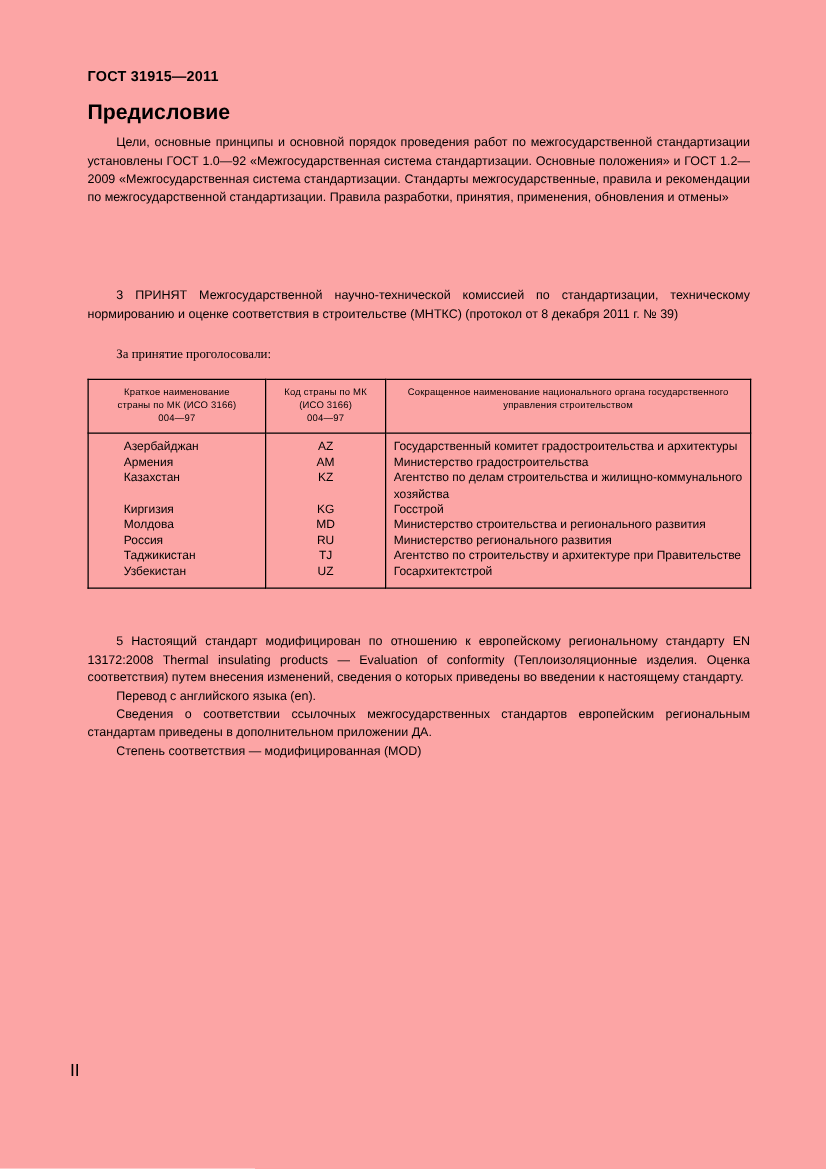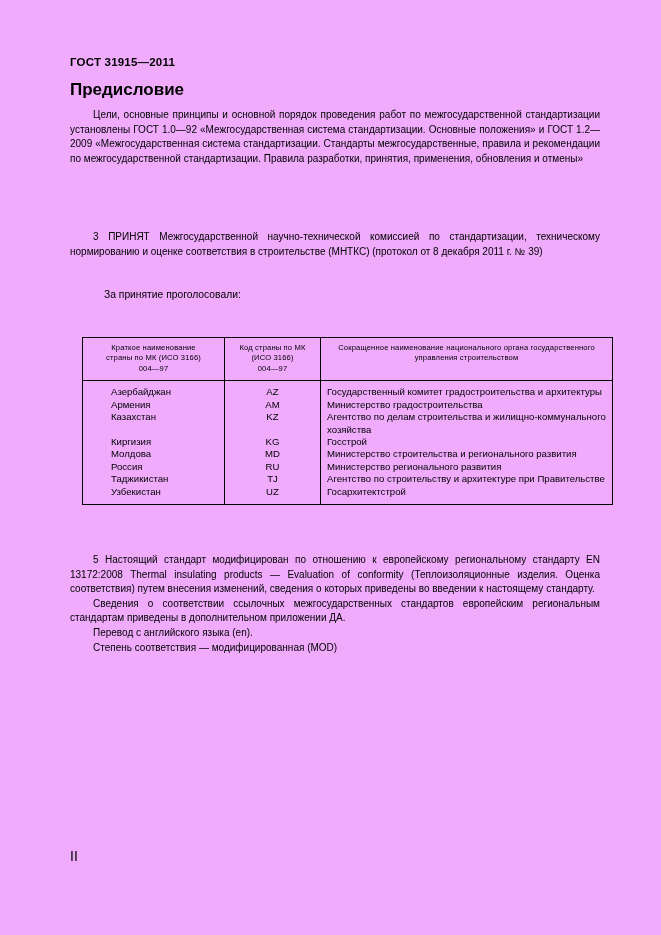--- a/index.html
+++ b/index.html
@@ -4,21 +4,21 @@
 <style>
   html, body {
     margin: 0;
     padding: 0;
     background: #ffffff;
   }
   .page {
     position: relative;
     width: 661px;
     height: 935px;
-    background: #f0abfc;
+    background: #fca5a5;
     font-family: "Liberation Sans", sans-serif;
     color: #000000;
     overflow: hidden;
   }
   .doc-header {
     position: absolute;
     left: 70px;
     top: 56px;
     font-size: 11.5px;
     font-weight: bold;
@@ -51,31 +51,32 @@
   }
   .gap-md { height: 14px; }
   .gap-lg { height: 18px; }
   .sub-head {
     margin: 0;
     font-size: 10.5px;
     font-weight: bold;
     text-indent: 23px;
   }
   .vote-line {
-    margin: 11px;
+    margin: 0;
     font-size: 10.3px;
     text-indent: 23px;
+    font-family: Liberation Serif, serif;
   }
 
   
   table.country-table {
     border-collapse: collapse;
     width: 530px;
     table-layout: fixed;
-    margin: 12px;
+    margin: 0;
     border-radius: 21px;
   }
   table.country-table td,
   table.country-table th {
     border: 1px solid #000000;
     vertical-align: top;
     padding: 0;
   }
   table.country-table th {
     font-weight: normal;
@@ -100,21 +101,21 @@
   }
   .c-name { padding-left: 28px; }
   .c-code { text-align: center; }
   .c-org  { padding-left: 6px; }
   .c-org.wrap2 { white-space: normal; }
   .spacer-line { height: 12.4px; }
 
   
   .page-number {
     position: absolute;
-    left: 70px;
+    left: 56px;
     top: 848px;
     font-size: 14px;
   }
 </style>
 </head>
 <body>
 
 <div class="page">
 
   <div class="doc-header">ГОСТ 31915—2011</div>
@@ -212,24 +213,24 @@
       </tbody>
     </table>
 
     <div class="gap-lg"></div>
 
 
     <div class="gap-lg"></div>
 
     <p class="para">5  Настоящий стандарт модифицирован по отношению к европейскому региональному стандарту EN 13172:2008 Thermal insulating products — Evaluation of conformity (Теплоизоляционные изделия. Оценка соответствия) путем внесения изменений, сведения о которых приведены во введении к настоящему стандарту.</p>
 
+    <p class="para tight">Перевод с английского языка (en).</p>
+
     <p class="para tight">Сведения о соответствии ссылочных межгосударственных стандартов европейским региональным стандартам приведены в дополнительном приложении ДА.</p>
 
-    <p class="para tight">Перевод с английского языка (en).</p>
-
     <p class="para tight">Степень соответствия — модифицированная (MOD)</p>
 
     <div class="gap-lg"></div>
 
 
   </div>
 
   <div class="page-number">II</div>
 
 </div>

